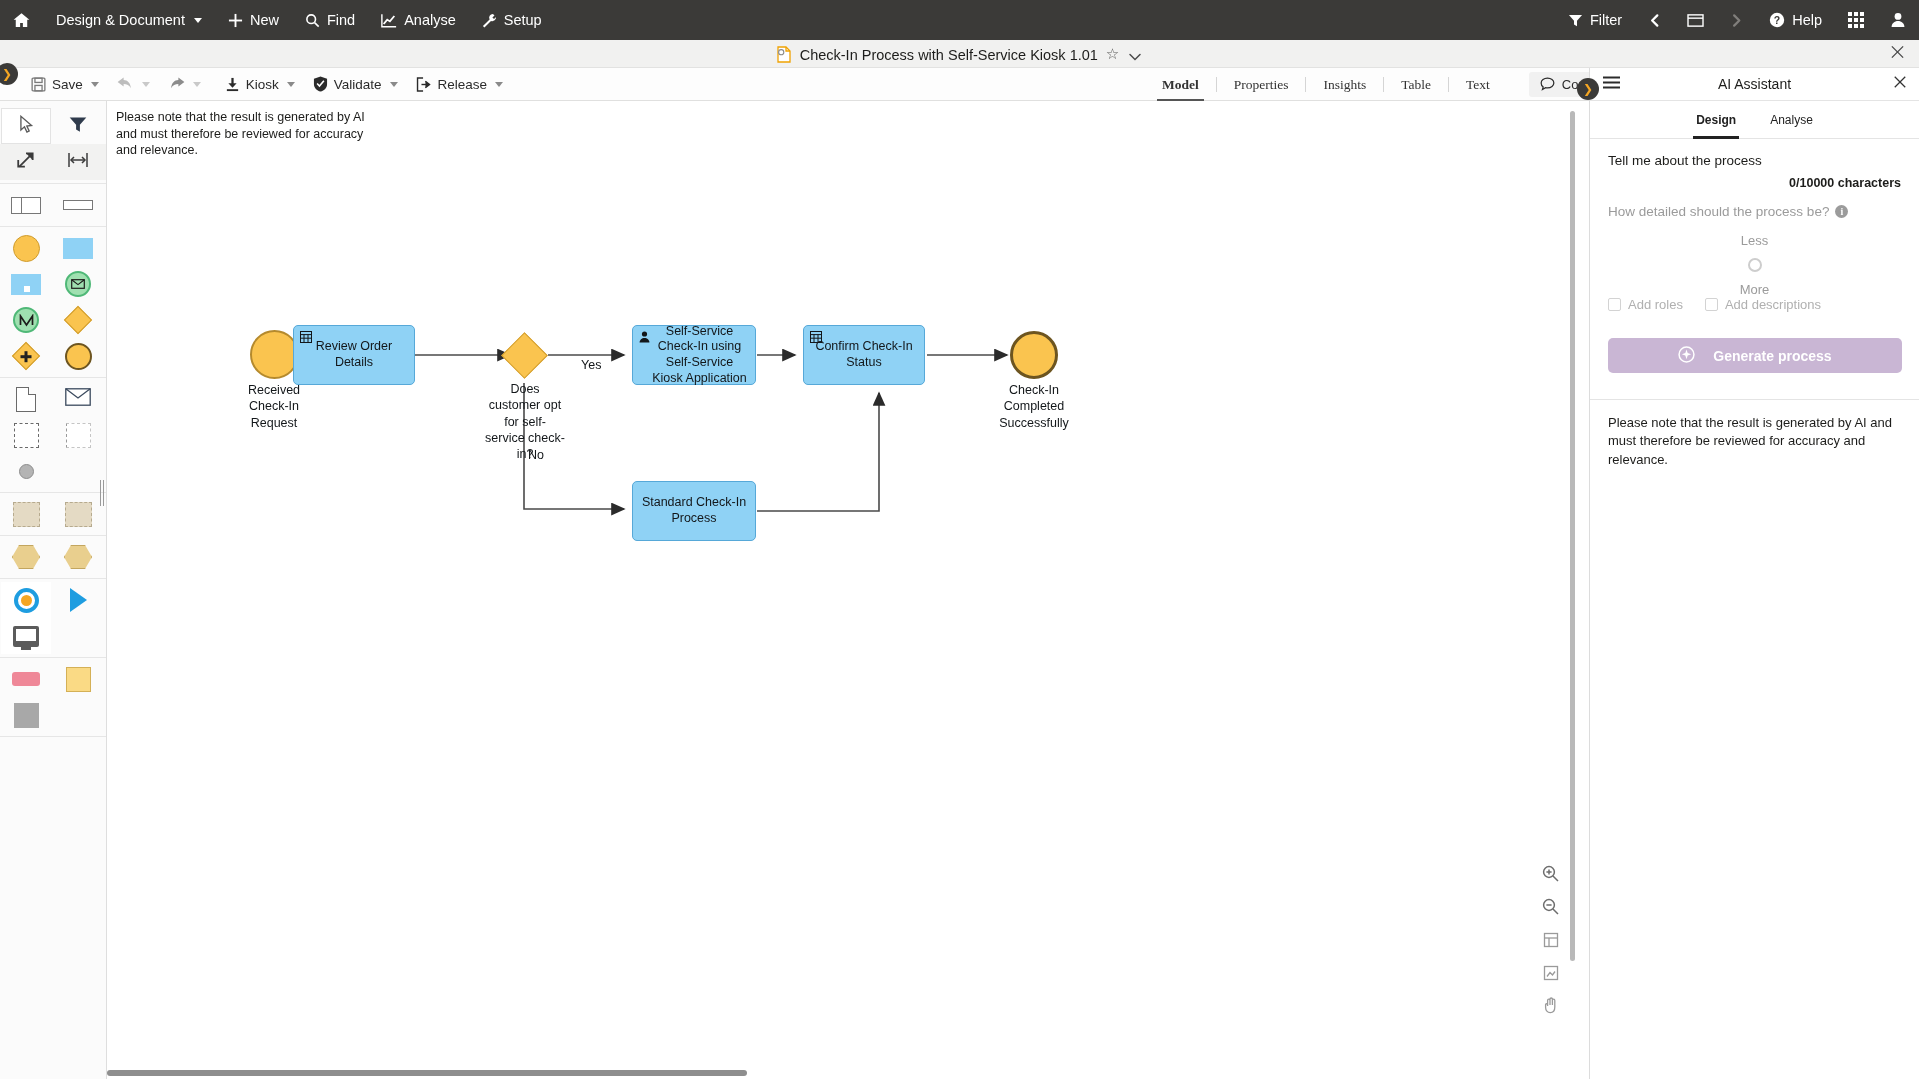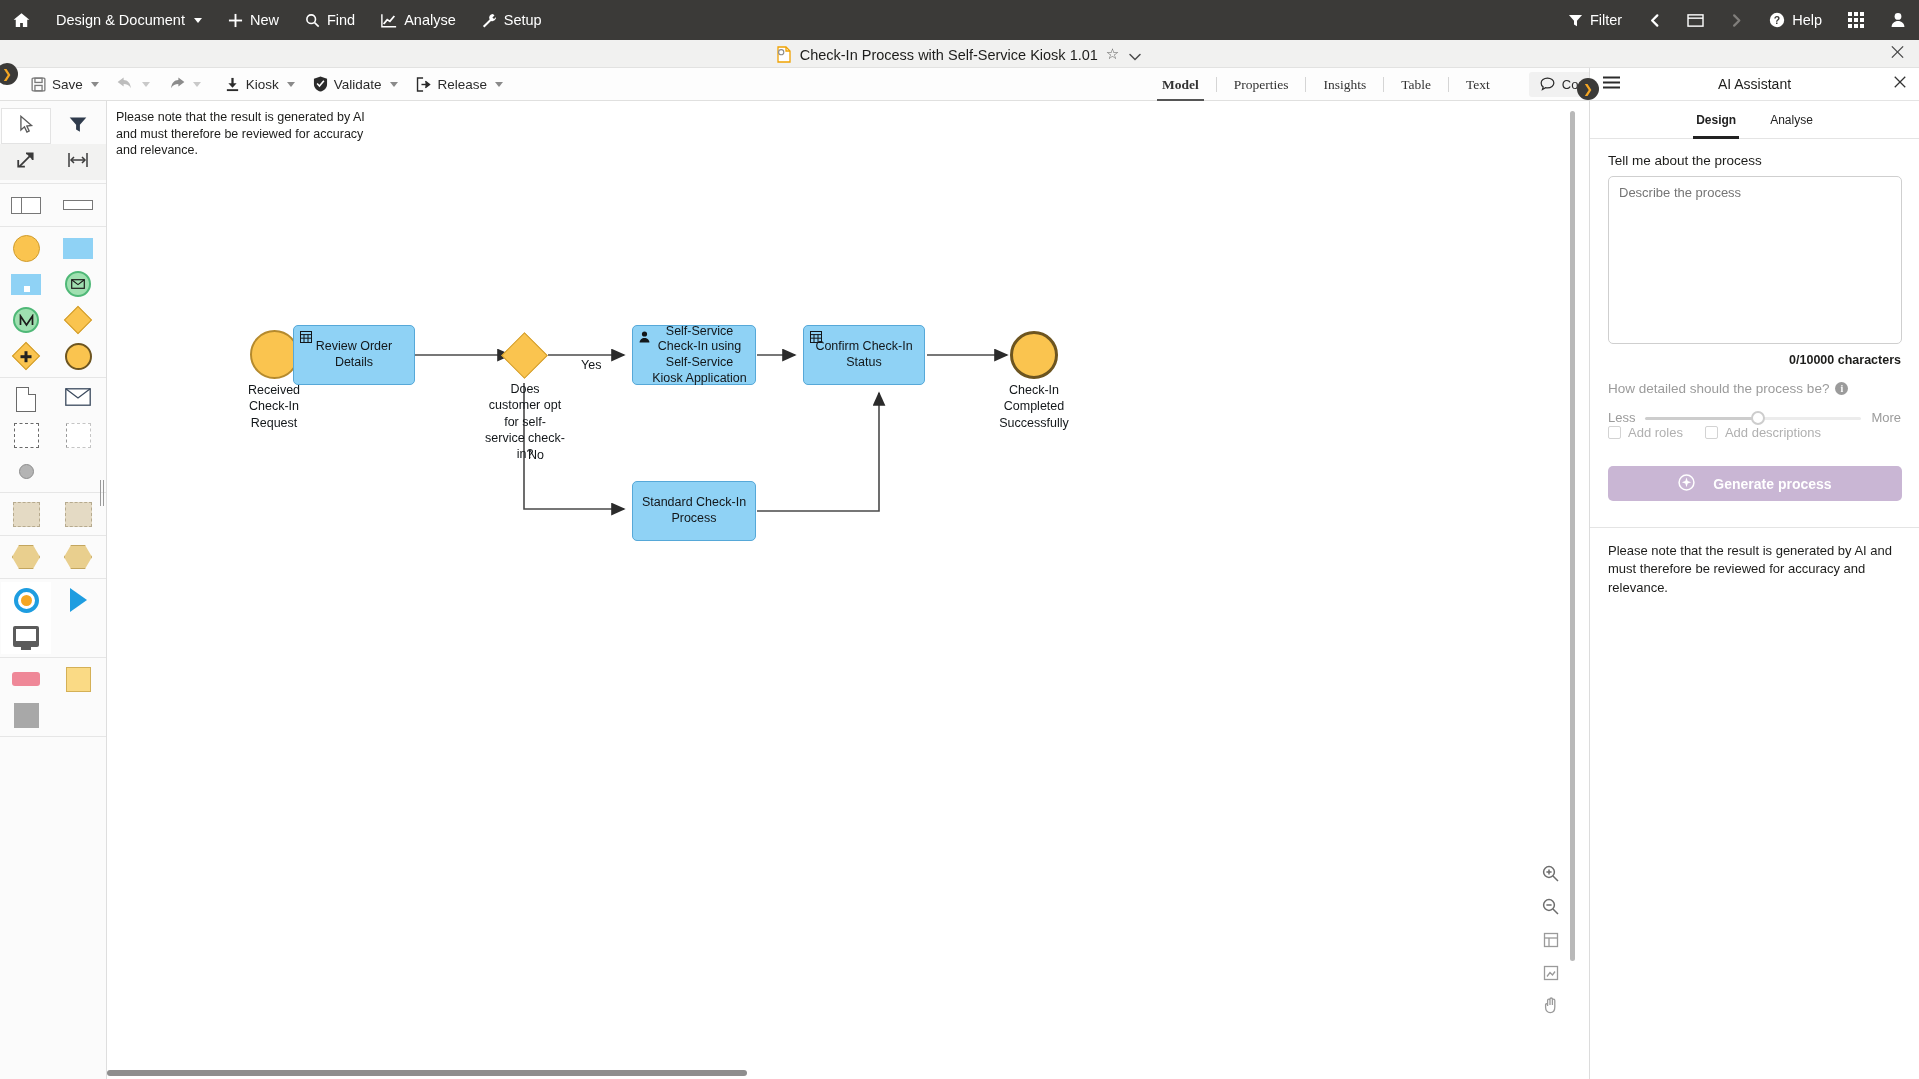--- a/index.html
+++ b/index.html
@@ -216,21 +216,21 @@
     padding: 8px 10px; font-size: 13px; color: #8d8d8d; font-family: "Liberation Sans", sans-serif;
     resize: none; outline: none; background: #fff;
   }
   .ai-count { text-align: right; font-size: 12.5px; color: #1d1d1b; margin-top: 5px; font-weight: bold; }
   .ai-q { font-size: 13.5px; color: #9b9b9b; margin-top: 14px; display: flex; align-items: center; gap: 6px; }
   .info-i {
     width: 13px; height: 13px; border-radius: 50%; background: #9b9b9b; color: #fff;
     font-size: 10px; display: inline-flex; align-items: center; justify-content: center;
     font-weight: bold; font-family: "Liberation Serif", serif;
   }
-  .ai-slider-row { display: flex; align-items: center; gap: 10px; margin-top: 14px; }
+  .ai-slider-row { display: flex; align-items: center; gap: 10px; margin-top: 14px; flex-direction: column; }
   .ai-slider-row span { font-size: 13px; color: #9b9b9b; }
   .slider { position: relative; flex: 1 1 auto; height: 14px; }
   .slider .track-on { position: absolute; left: 0; top: 6px; width: 52%; height: 3px; background: #cdcdcd; border-radius: 2px; }
   .slider .track-off { position: absolute; left: 52%; right: 0; top: 6px; height: 3px; background: #ececec; border-radius: 2px; }
   .slider .knob { position: absolute; left: calc(52% - 7px); top: 0; width: 14px; height: 14px; border-radius: 50%;
                   background: #fff; border: 2px solid #cdcdcd; cursor: pointer; }
   .ai-checks { display: flex; gap: 22px; }
   .ai-check { display: flex; align-items: center; gap: 7px; font-size: 13px; color: #b0b0b0; }
   .cbox { width: 13px; height: 13px; border: 1.5px solid #d3d3d3; border-radius: 2px; background: #fff; }
   .gen-btn {
@@ -832,21 +832,20 @@
       </span>
     </div>
 
     <div class="ai-tabs">
       <div class="ai-tab active"><span>Design</span></div>
       <div class="ai-tab"><span>Analyse</span></div>
     </div>
 
     <div class="ai-body">
       <div class="ai-label">Tell me about the process</div>
-      <textarea class="ai-textarea" placeholder="Describe the process" style=""></textarea>
       <div class="ai-count">0/10000 characters</div>
 
       <div class="ai-q">
         <span>How detailed should the process be?</span>
         <span class="info-i">i</span>
       </div>
 
       <div class="ai-slider-row">
         <span>Less</span>
         <span class="slider">

